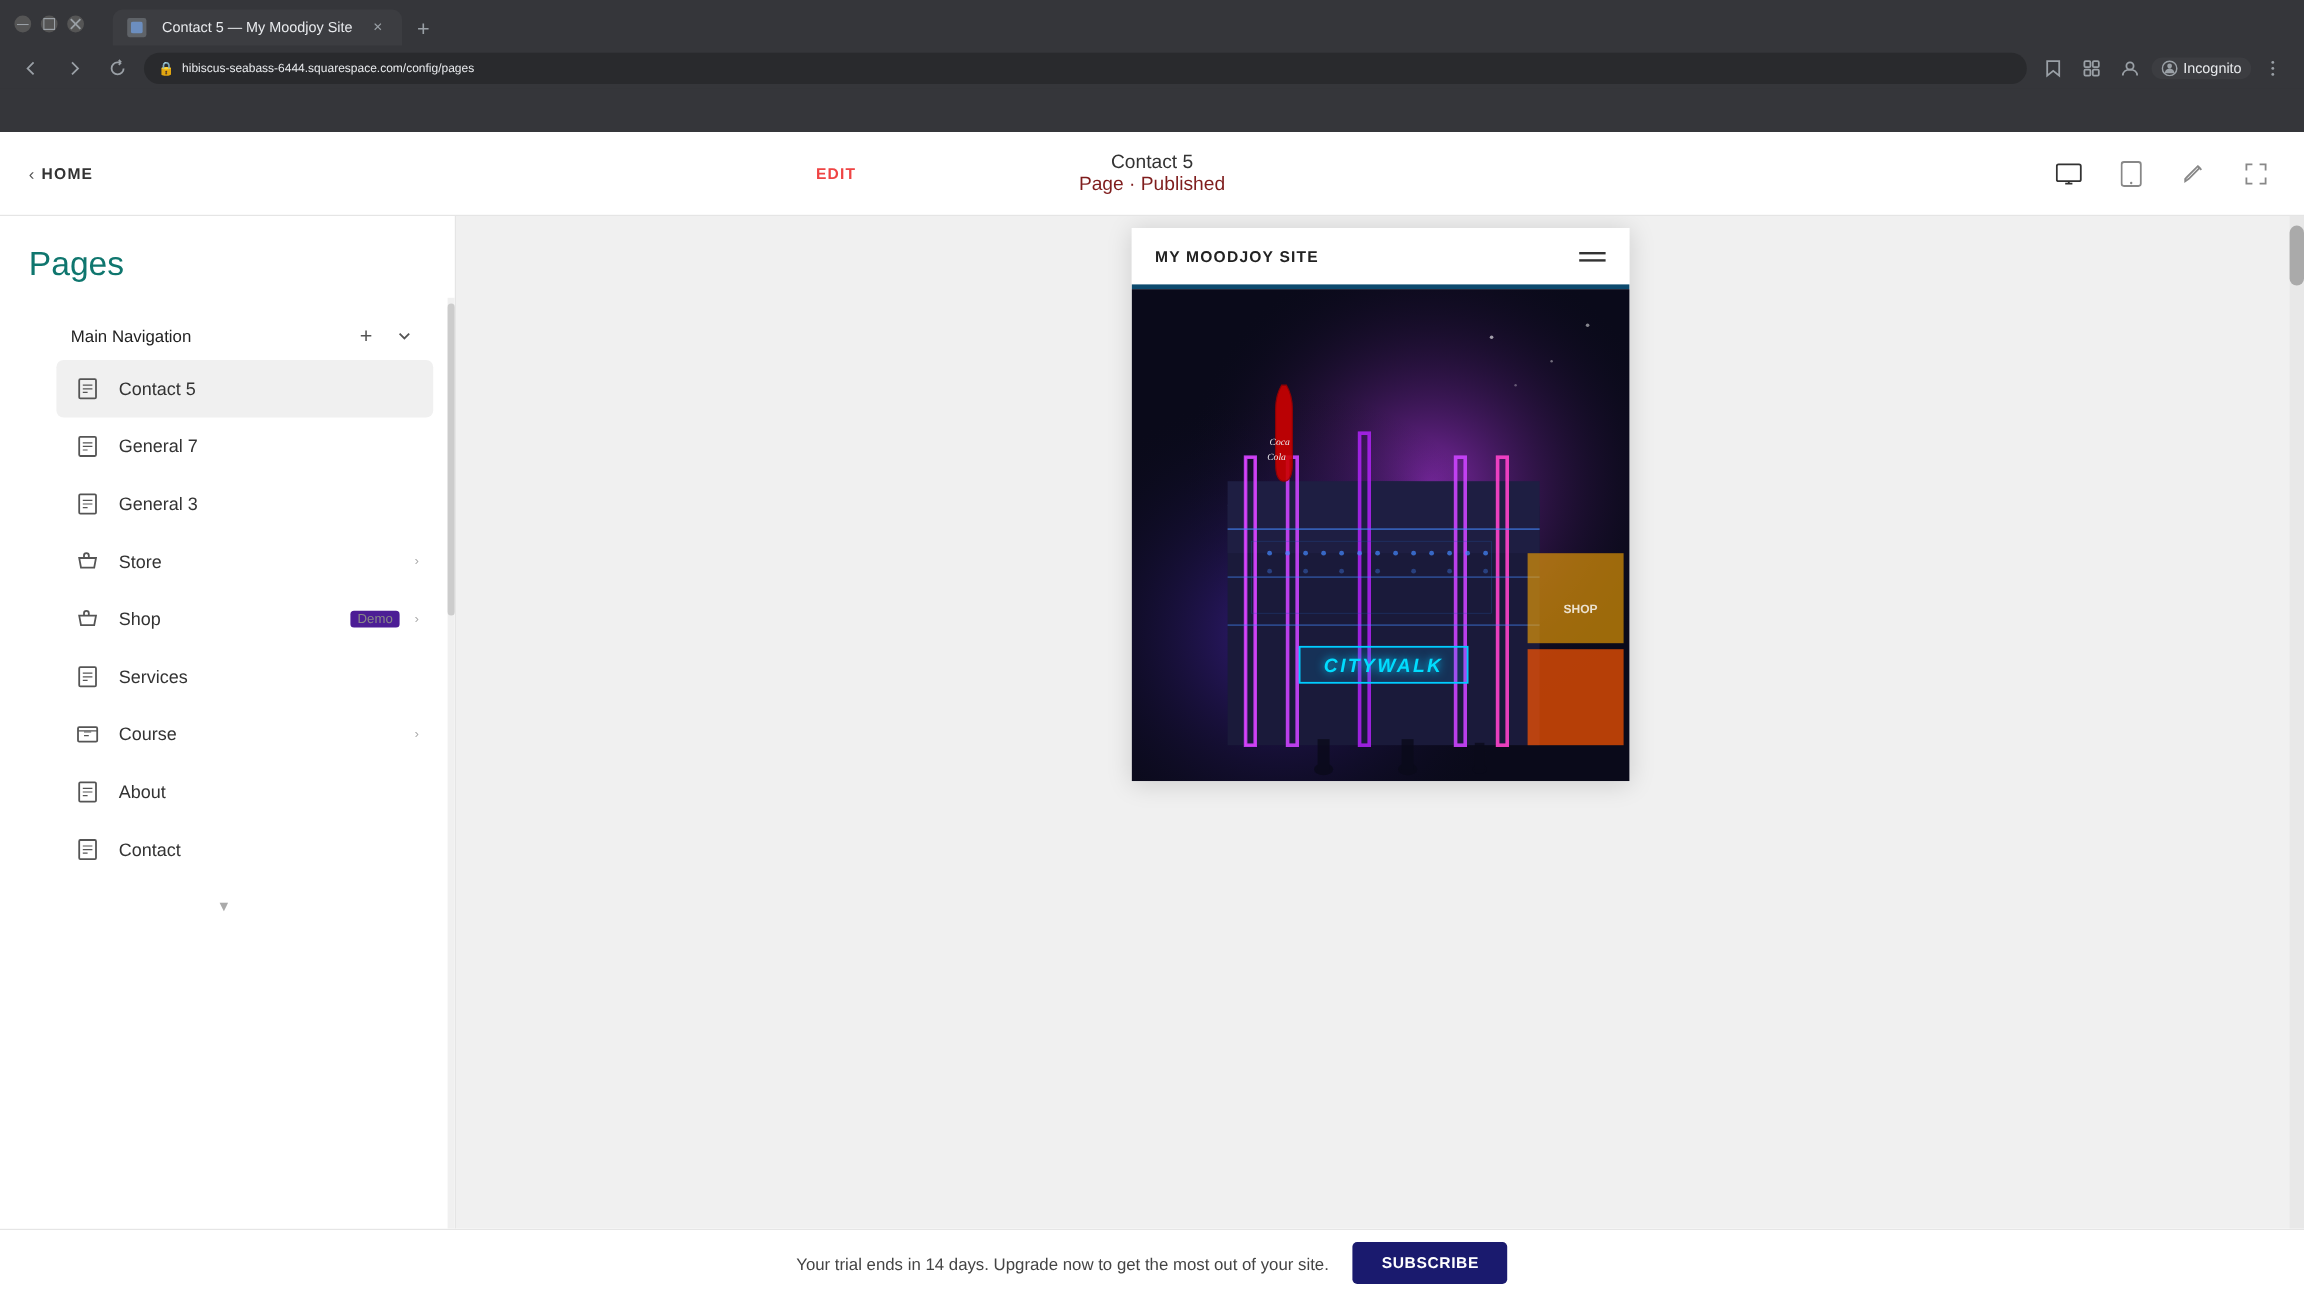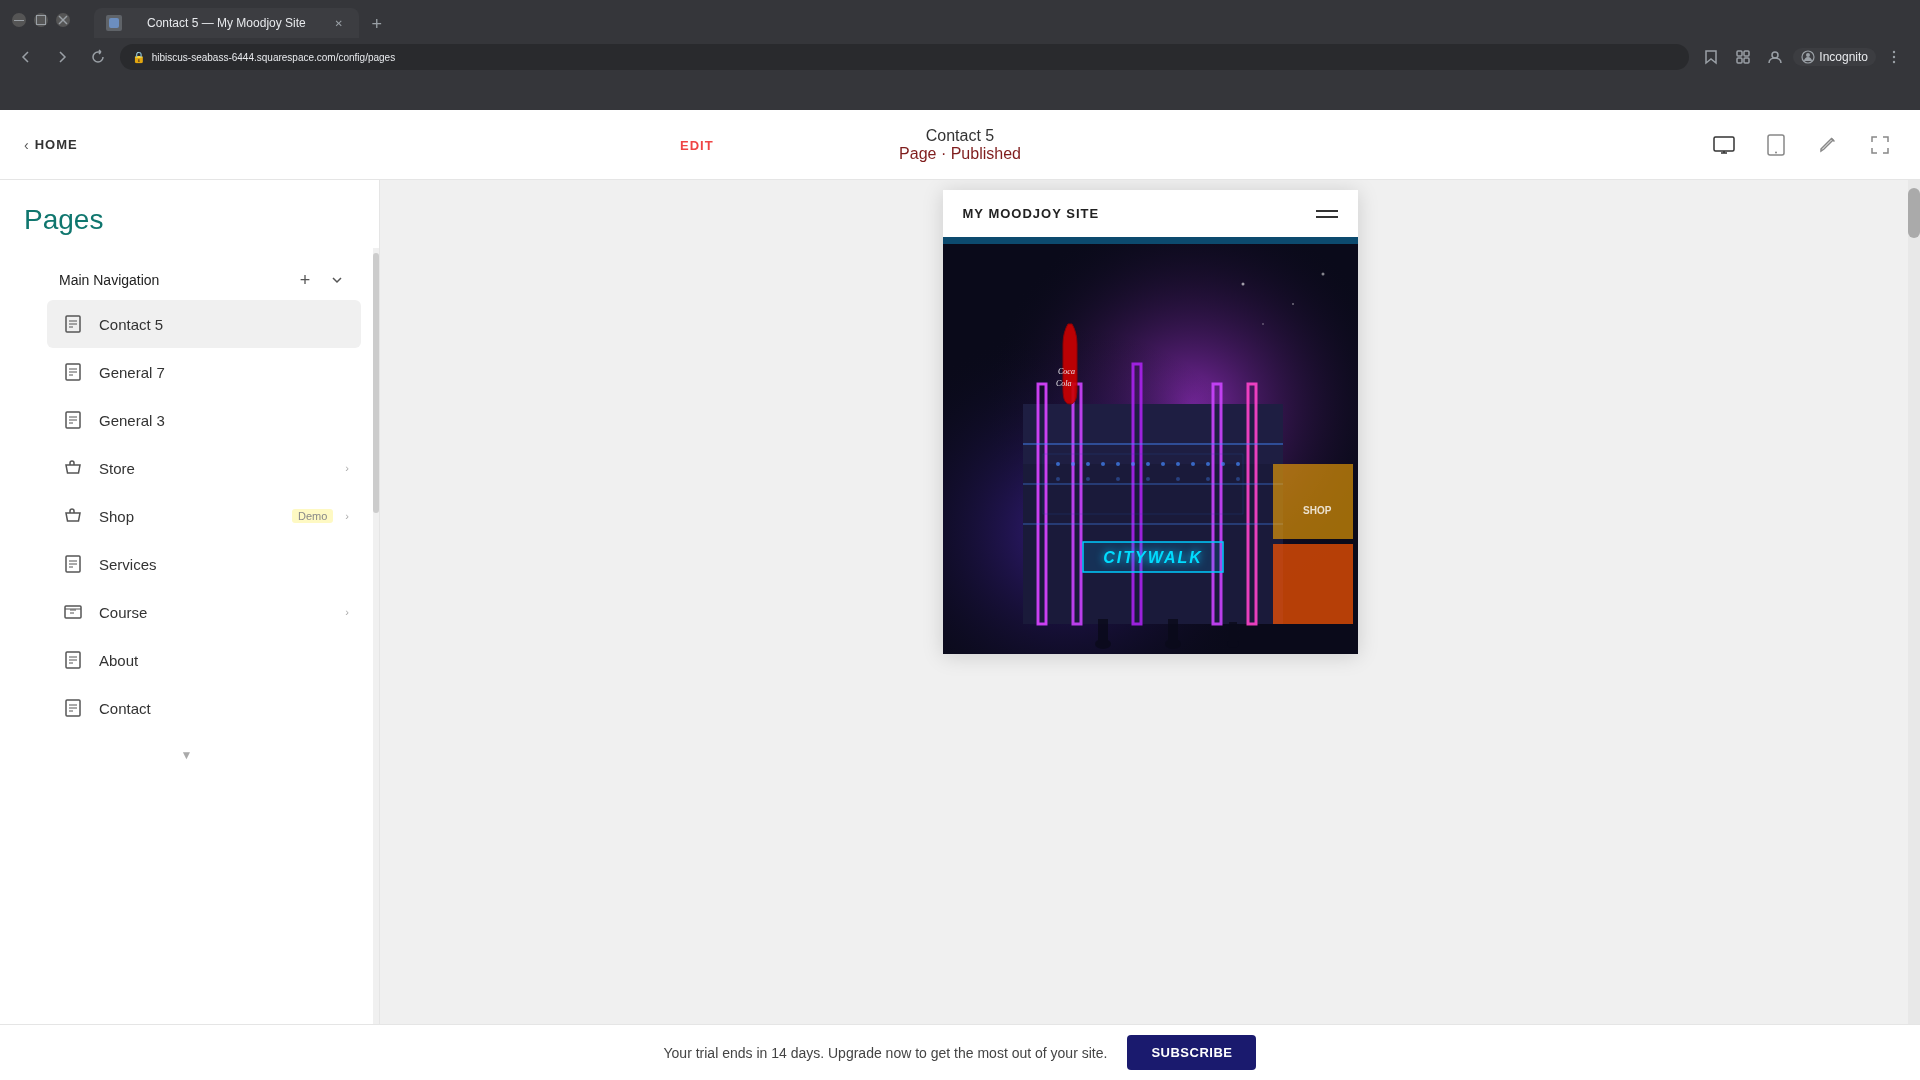--- a/index.html
+++ b/index.html
@@ -7,21 +7,21 @@
 
     
     .browser-chrome { background: #35363a; height: 110px; display: flex; flex-direction: column; }
     .title-bar { height: 40px; display: flex; align-items: center; padding: 0 12px; gap: 8px; }
     .window-controls { display: flex; gap: 8px; margin-right: 8px; }
     .win-btn { width: 14px; height: 14px; border-radius: 50%; background: #555; display: flex; align-items: center; justify-content: center; cursor: pointer; }
     .win-btn.minimize { background: #555; }
     .win-btn.maximize { background: #555; }
     .win-btn.close { background: #555; }
     .tab-bar { height: 36px; display: flex; align-items: flex-end; padding: 0 8px; }
-    .tab { background: #292a2d; border-radius: 8px 8px 0 0; height: 30px; display: flex; align-items: center; padding: 0 12px; gap: 25px; min-width: 200px; color: #e8eaed; font-size: 13px; }
+    .tab { background: #292a2d; border-radius: 8px 8px 0 0; height: 30px; display: flex; align-items: center; padding: 0 12px; gap: 13px; min-width: 200px; color: #e8eaed; font-size: 13px; }
     .tab.active { background: #3c3d41; }
     .tab-favicon { width: 16px; height: 16px; background: #5f6368; border-radius: 2px; display: flex; align-items: center; justify-content: center; font-size: 9px; }
     .tab-title { font-size: 12px; color: #e8eaed; flex: 1; white-space: nowrap; overflow: hidden; text-overflow: ellipsis; }
     .tab-close { width: 16px; height: 16px; display: flex; align-items: center; justify-content: center; border-radius: 50%; font-size: 10px; color: #9aa0a6; cursor: pointer; }
     .new-tab-btn { width: 28px; height: 28px; display: flex; align-items: center; justify-content: center; color: #9aa0a6; font-size: 18px; cursor: pointer; border-radius: 50%; margin-left: 4px; }
     .toolbar { height: 34px; background: #35363a; display: flex; align-items: center; padding: 0 12px; gap: 8px; }
     .nav-btn { width: 28px; height: 28px; display: flex; align-items: center; justify-content: center; color: #9aa0a6; font-size: 16px; cursor: pointer; border-radius: 50%; }
     .nav-btn.disabled { color: #555; cursor: default; }
     .address-bar { flex: 1; height: 26px; background: #292a2d; border-radius: 13px; display: flex; align-items: center; padding: 0 12px; gap: 6px; }
     .address-icon { color: #9aa0a6; font-size: 11px; }
@@ -55,30 +55,30 @@
     .section-label { font-size: 14px; font-weight: 500; color: #222; }
     .section-actions { display: flex; align-items: center; gap: 8px; }
     .add-btn { width: 24px; height: 24px; display: flex; align-items: center; justify-content: center; font-size: 18px; color: #555; cursor: pointer; }
     .collapse-btn { width: 24px; height: 24px; display: flex; align-items: center; justify-content: center; font-size: 12px; color: #555; cursor: pointer; }
     .page-list { padding: 0 12px; }
     .page-item { display: flex; align-items: center; padding: 10px 12px; border-radius: 6px; cursor: pointer; gap: 12px; position: relative; }
     .page-item.active { background: #f0f0f0; }
     .page-icon { width: 28px; height: 28px; display: flex; align-items: center; justify-content: center; flex-shrink: 0; }
     .page-icon svg { width: 20px; height: 20px; stroke: #555; fill: none; stroke-width: 1.5; }
     .page-name { font-size: 15px; color: #333; flex: 1; }
-    .page-badge { font-size: 11px; color: #888; background: #fef9c3; padding: 1px 6px; border-radius: 3px; }
+    .page-badge { font-size: 11px; color: #888; background: #4c1d95; padding: 1px 6px; border-radius: 3px; }
     .page-arrow { font-size: 11px; color: #aaa; }
     .sidebar-inner { display: flex; overflow: hidden; height: 100%; }
     .sidebar-content { flex: 1; overflow-y: auto; }
     .sidebar-content::-webkit-scrollbar { display: none; }
 
     
     .preview-area { flex: 1; background: #f0f0f0; display: flex; flex-direction: column; align-items: center; overflow: hidden; position: relative; }
     .preview-frame { width: 415px; background: #fff; margin-top: 10px; box-shadow: 0 2px 20px rgba(0,0,0,0.15); overflow: hidden; }
-    .site-header { padding: 16px 20px; display: flex; align-items: center; justify-content: space-between; border-bottom: 7px solid #0c4a6e; }
+    .site-header { padding: 16px 20px; display: flex; align-items: center; justify-content: space-between; border-bottom: 4px solid #0c4a6e; }
     .site-logo { font-size: 13px; font-weight: 700; letter-spacing: 1px; color: #222; }
     .hamburger-menu { display: flex; flex-direction: column; gap: 4px; cursor: pointer; }
     .hamburger-line { width: 22px; height: 2px; background: #333; }
     .site-hero { width: 100%; height: 410px; position: relative; overflow: hidden; background: #1a1a2e; }
 
     
     .trial-bar { height: 56px; background: #fff; border-top: 1px solid #e5e5e5; display: flex; align-items: center; justify-content: center; gap: 20px; }
     .trial-text { font-size: 14px; color: #444; }
     .subscribe-btn { background: #1a1a6e; color: #fff; padding: 10px 24px; border: none; border-radius: 4px; font-size: 13px; font-weight: 600; cursor: pointer; letter-spacing: 0.5px; }
 

